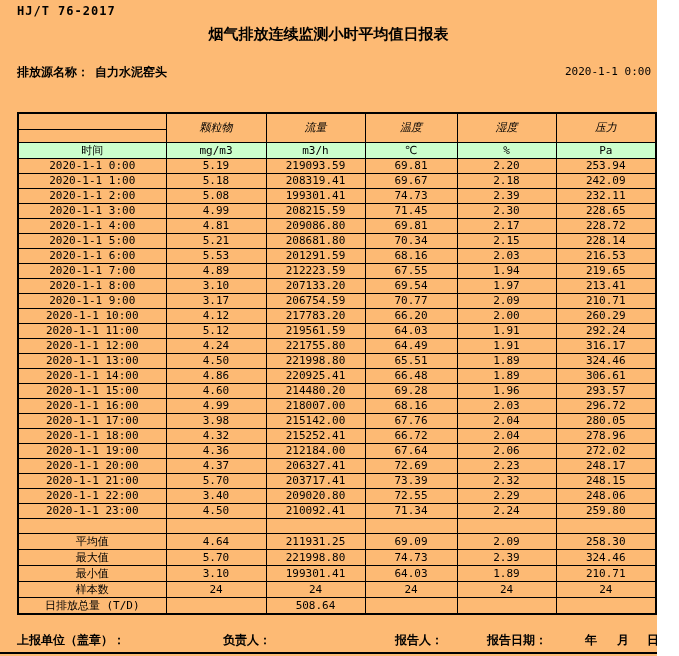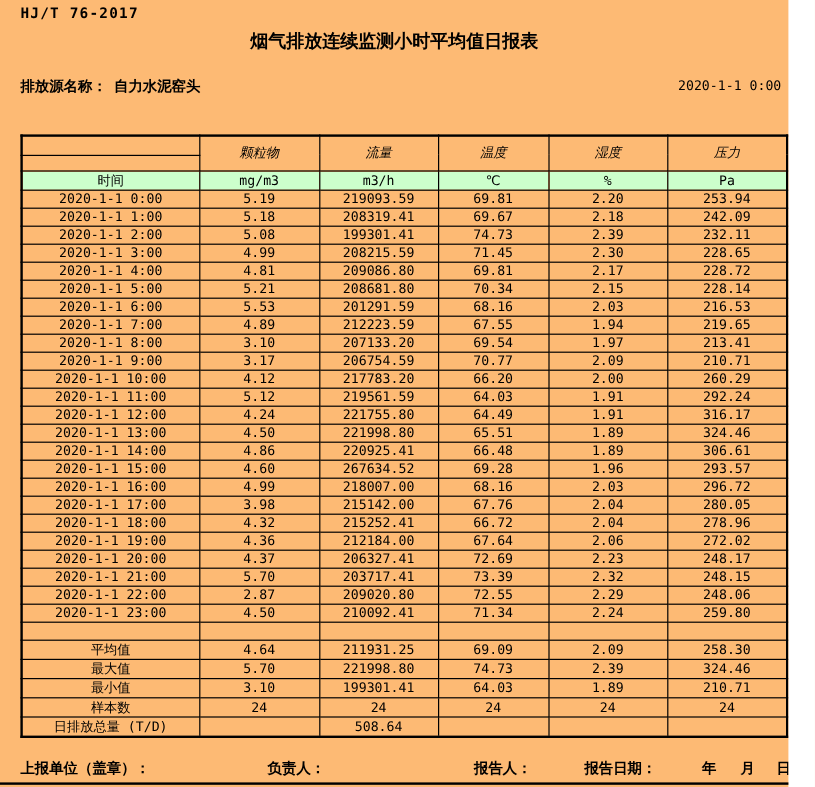--- a/index.html
+++ b/index.html
@@ -229,21 +229,21 @@
           <td class="time-cell">2020-1-1 14:00</td>
           <td>4.86</td>
           <td>220925.41</td>
           <td>66.48</td>
           <td>1.89</td>
           <td>306.61</td>
         </tr>
         <tr>
           <td class="time-cell">2020-1-1 15:00</td>
           <td>4.60</td>
-          <td>267634.52</td>
+          <td>214480.20</td>
           <td>69.28</td>
           <td>1.96</td>
           <td>293.57</td>
         </tr>
         <tr>
           <td class="time-cell">2020-1-1 16:00</td>
           <td>4.99</td>
           <td>218007.00</td>
           <td>68.16</td>
           <td>2.03</td>
@@ -284,21 +284,21 @@
         <tr>
           <td class="time-cell">2020-1-1 21:00</td>
           <td>5.70</td>
           <td>203717.41</td>
           <td>73.39</td>
           <td>2.32</td>
           <td>248.15</td>
         </tr>
         <tr>
           <td class="time-cell">2020-1-1 22:00</td>
-          <td>2.87</td>
+          <td>3.40</td>
           <td>209020.80</td>
           <td>72.55</td>
           <td>2.29</td>
           <td>248.06</td>
         </tr>
         <tr>
           <td class="time-cell">2020-1-1 23:00</td>
           <td>4.50</td>
           <td>210092.41</td>
           <td>71.34</td>

